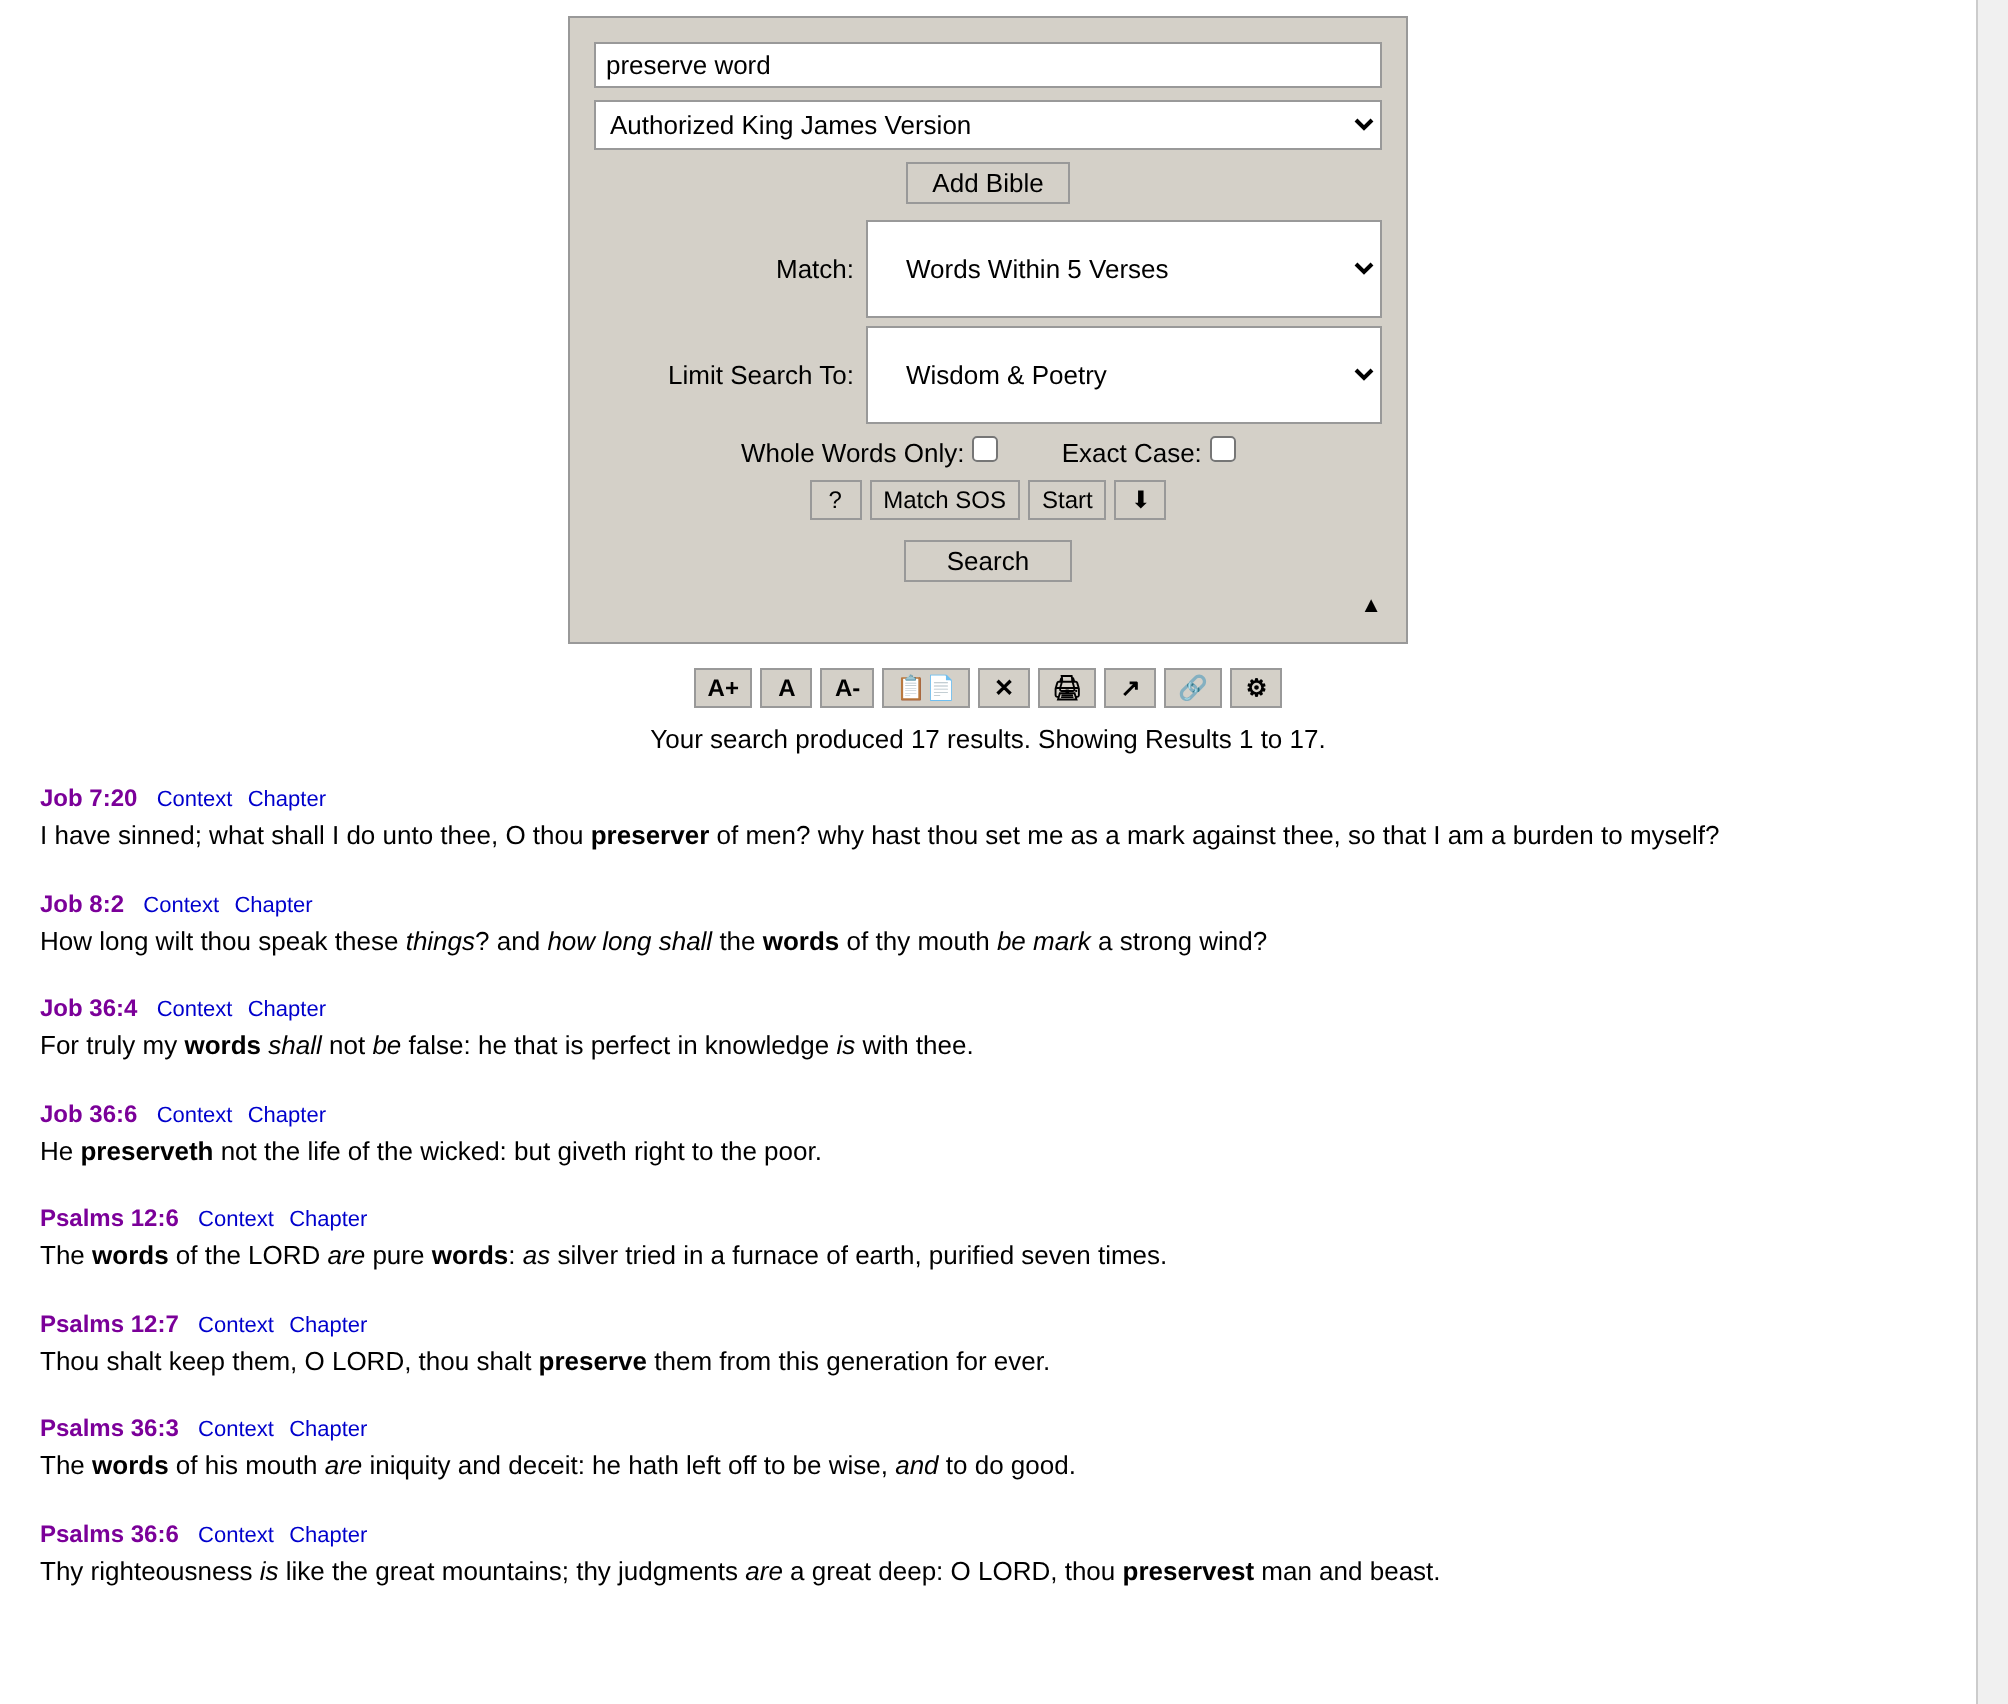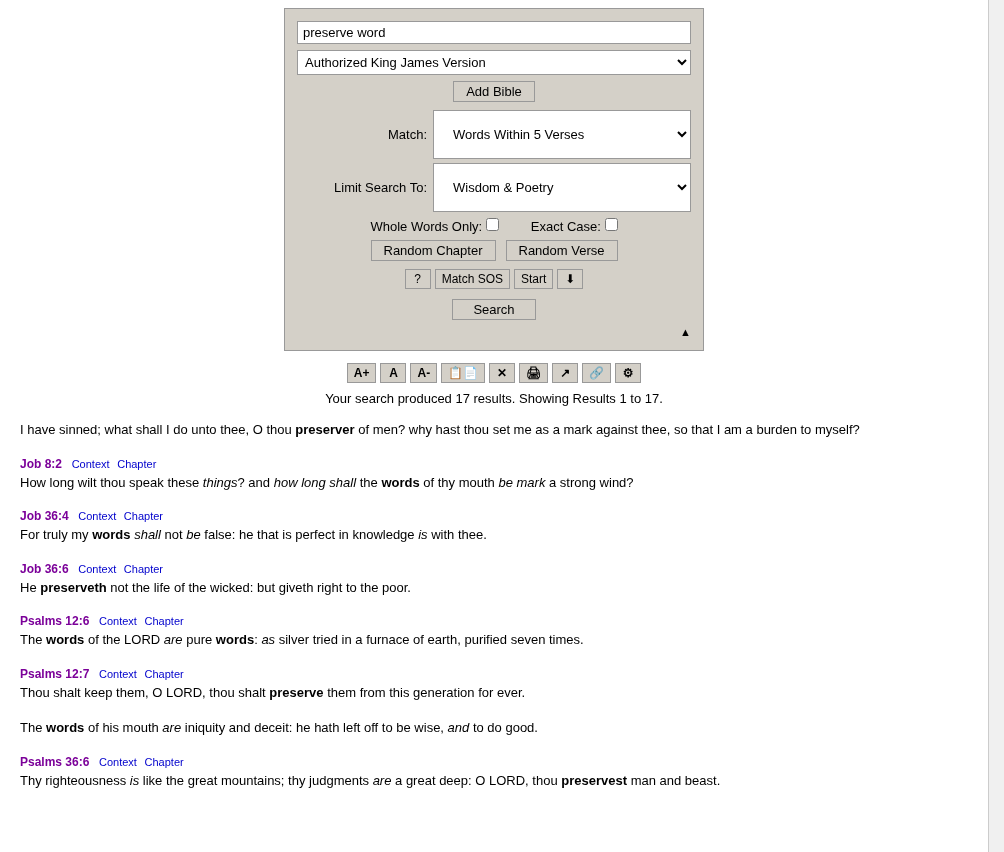--- a/index.html
+++ b/index.html
@@ -265,24 +265,20 @@
       <label>
         <span>Whole Words Only:</span>
         <input type="checkbox" style="">
       </label>
       <label>
         <span>Exact Case:</span>
         <input type="checkbox" style="">
       </label>
     </div>
 
-    <div class="random-row">
-      <button>Random Chapter</button>
-      <button>Random Verse</button>
-    </div>
 
     <div class="toolbar-row">
       <button class="toolbar-btn">?</button>
       <button class="toolbar-btn">Match SOS</button>
       <button class="toolbar-btn">Start</button>
       <button class="toolbar-btn">⬇</button>
     </div>
 
     <div class="search-btn-row">
       <button>Search</button>
@@ -303,20 +299,25 @@
     <button class="tb-btn">⚙</button>
   </div>
 
   <div class="results-summary">
     <span>Your search produced 17 results.  Showing Results 1 to 17.</span>
   </div>
 
   <div>
 
     <div class="result-item">
+      <div class="result-ref">
+        <a class="ref-link">Job 7:20</a>
+        <a class="context-link">Context</a>
+        <a class="chapter-link">Chapter</a>
+      </div>
       <div class="result-text">
         I have sinned; what shall I do unto thee, O thou <strong>preserver</strong> of men? why hast thou set me as a mark against thee, so that I am a burden to myself?
       </div>
     </div>
 
     <div class="result-item">
       <div class="result-ref">
         <a class="ref-link">Job 8:2</a>
         <a class="context-link">Context</a>
         <a class="chapter-link">Chapter</a>
@@ -364,20 +365,25 @@
         <a class="ref-link">Psalms 12:7</a>
         <a class="context-link">Context</a>
         <a class="chapter-link">Chapter</a>
       </div>
       <div class="result-text">
         Thou shalt keep them, O LORD, thou shalt <strong>preserve</strong> them from this generation for ever.
       </div>
     </div>
 
     <div class="result-item">
+      <div class="result-ref">
+        <a class="ref-link">Psalms 36:3</a>
+        <a class="context-link">Context</a>
+        <a class="chapter-link">Chapter</a>
+      </div>
       <div class="result-text">
         The <strong>words</strong> of his mouth <em>are</em> iniquity and deceit: he hath left off to be wise, <em>and</em> to do good.
       </div>
     </div>
 
     <div class="result-item">
       <div class="result-ref">
         <a class="ref-link">Psalms 36:6</a>
         <a class="context-link">Context</a>
         <a class="chapter-link">Chapter</a>

